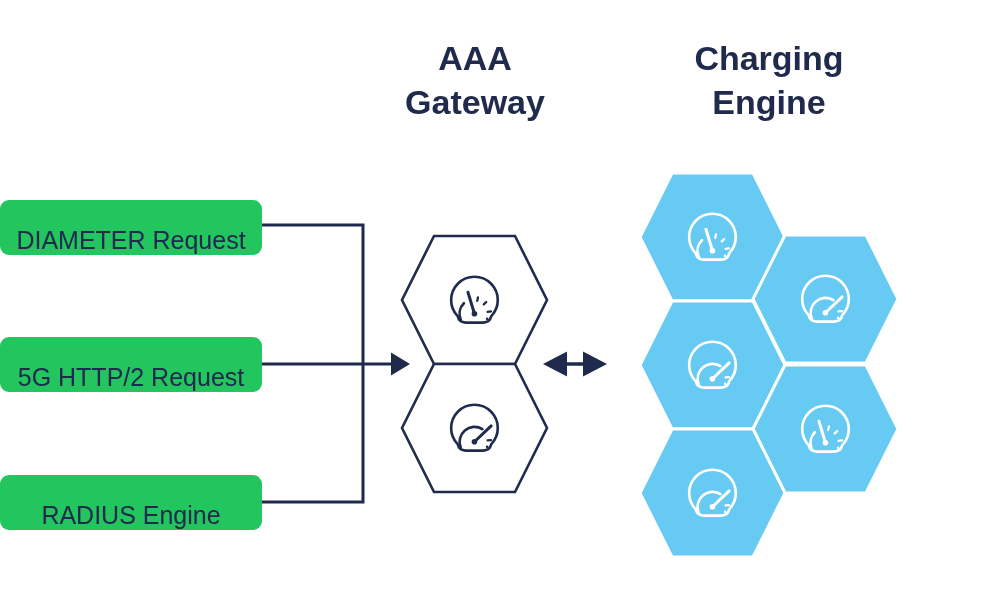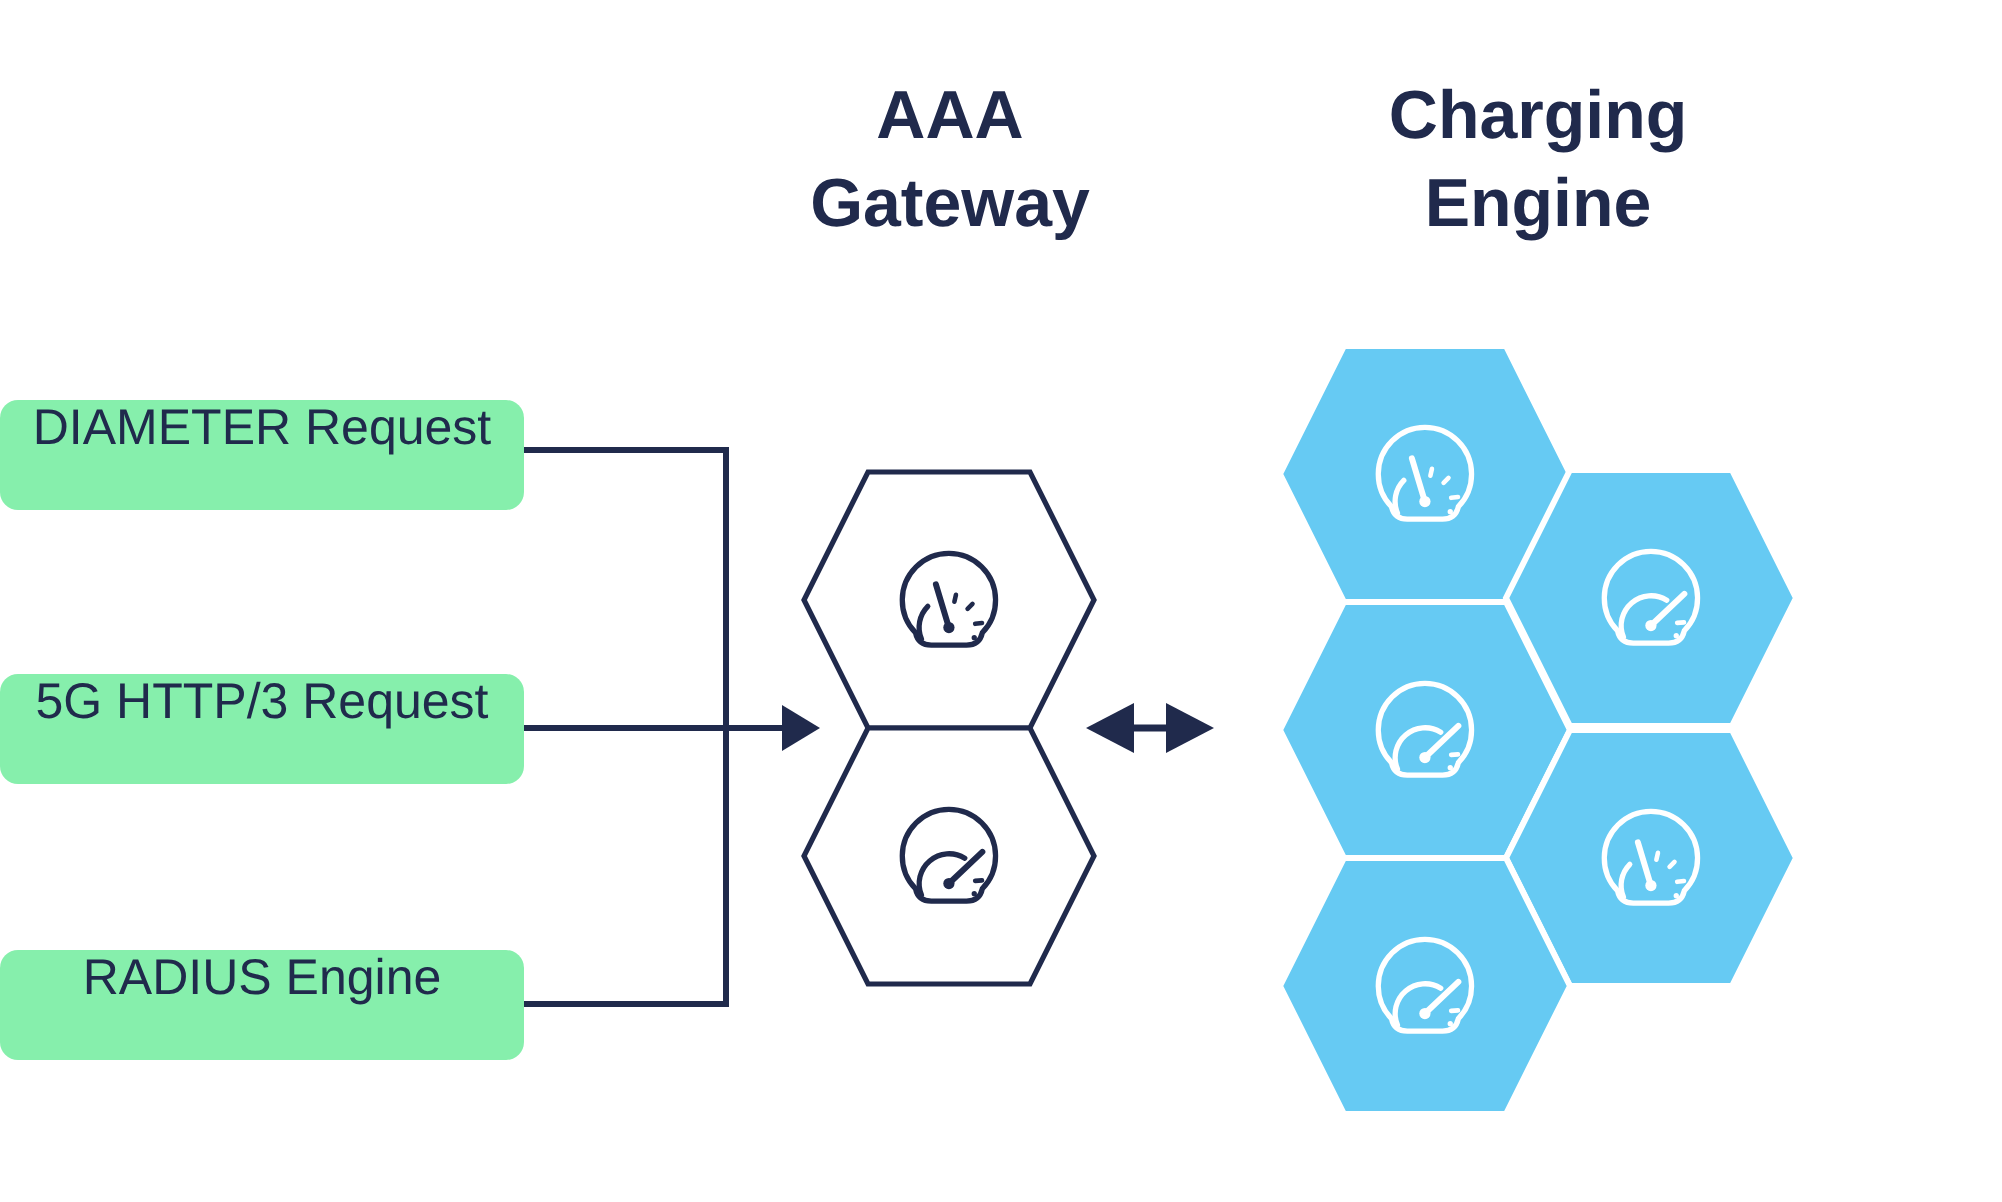--- a/index.html
+++ b/index.html
@@ -8,22 +8,22 @@
     font-family:"Liberation Sans", sans-serif; overflow:hidden;
   }
   .hdr {
     position:absolute; top:36px; width:240px; text-align:center;
     font-size:34px; line-height:44px; font-weight:700; color:#202a4c;
   }
   .hdr-aaa { left:355px; }
   .hdr-engine { left:649px; }
   .req {
     position:absolute; left:0; width:262px; height:55px;
-    background:#86efac; border-radius:9px;
-    display:flex; align-items:flex-start; justify-content:center;
+    background:#22c55e; border-radius:9px;
+    display:flex; align-items:flex-end; justify-content:center;
     font-size:25px; color:#202a4c; white-space:nowrap;
   }
   .req-1 { top:200px; }
   .req-2 { top:337px; }
   .req-3 { top:475px; }
   .overlay { position:absolute; left:0; top:0; }
 
   .line   { fill:none; stroke:#202a4c; stroke-width:3; }
   .line-thick { fill:none; stroke:#202a4c; stroke-width:3.5; }
   .solid  { fill:#202a4c; stroke:none; }
@@ -52,21 +52,21 @@
 
   <div class="hdr hdr-engine">
     <div>Charging</div>
     <div>Engine</div>
   </div>
 
   <div class="req req-1">
     <span>DIAMETER Request</span>
   </div>
   <div class="req req-2">
-    <span>5G HTTP/3 Request</span>
+    <span>5G HTTP/2 Request</span>
   </div>
   <div class="req req-3">
     <span>RADIUS Engine</span>
   </div>
 
   <svg class="overlay" width="1001" height="601" viewBox="0 0 1001 601">
     <defs>
       <polygon id="hexShape" points="32,0 113,0 145,64 113,128 32,128 0,64"></polygon>
       <g id="gaugeA">
         <path class="g-outline" d="M 22 52 L 42 52 Q 49.5 52 51 44.9 A 26.5 26.5 0 1 0 13 44.9 Q 14.5 52 22 52 Z"></path>

